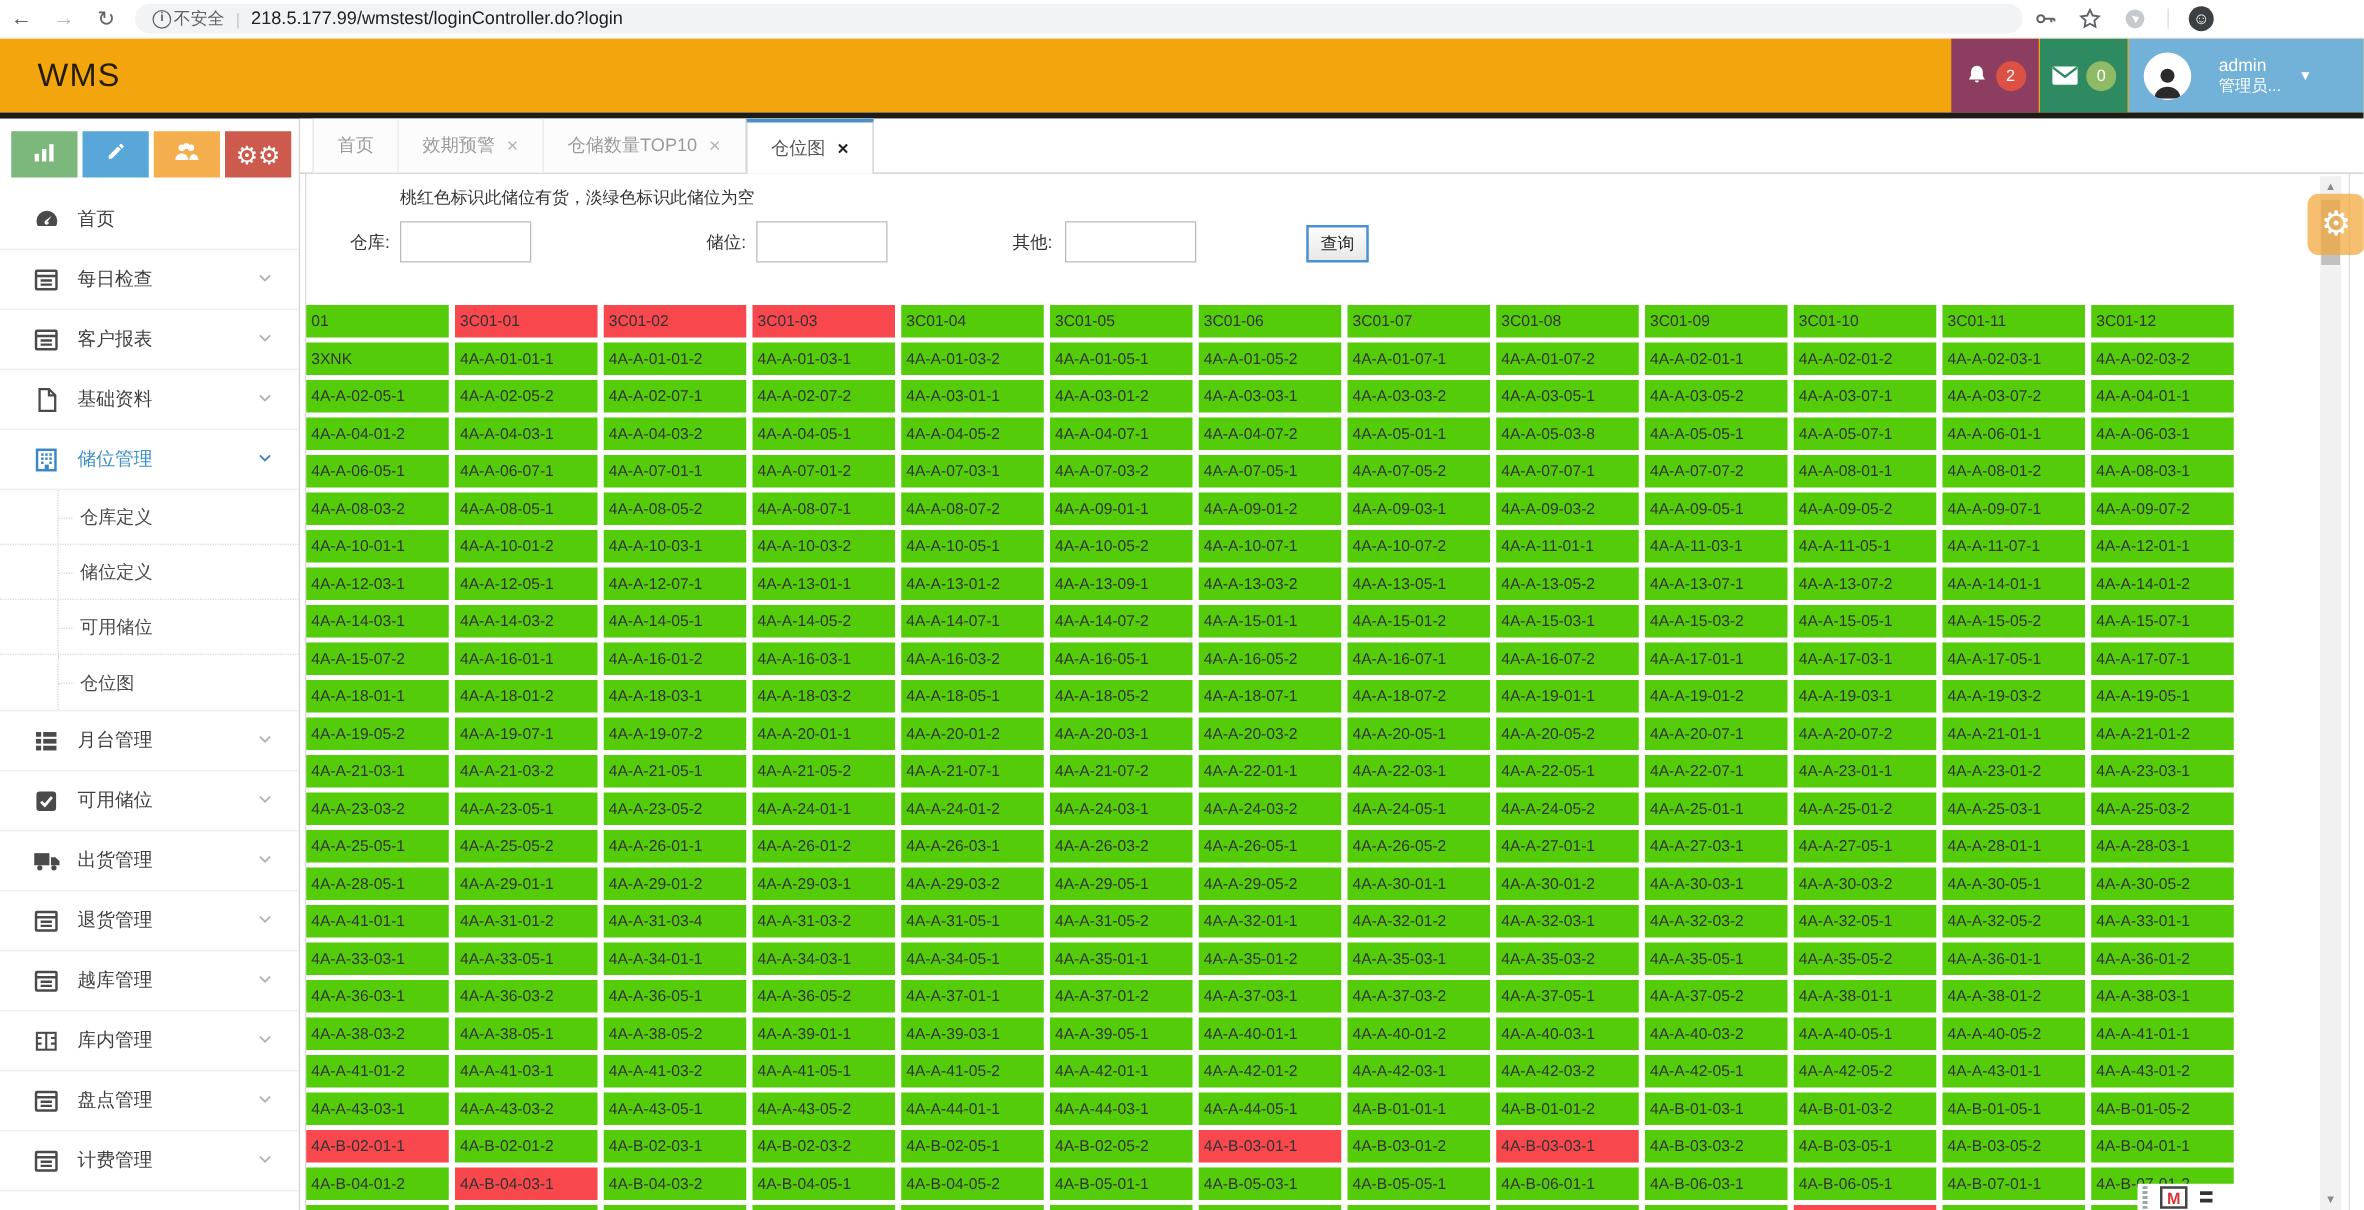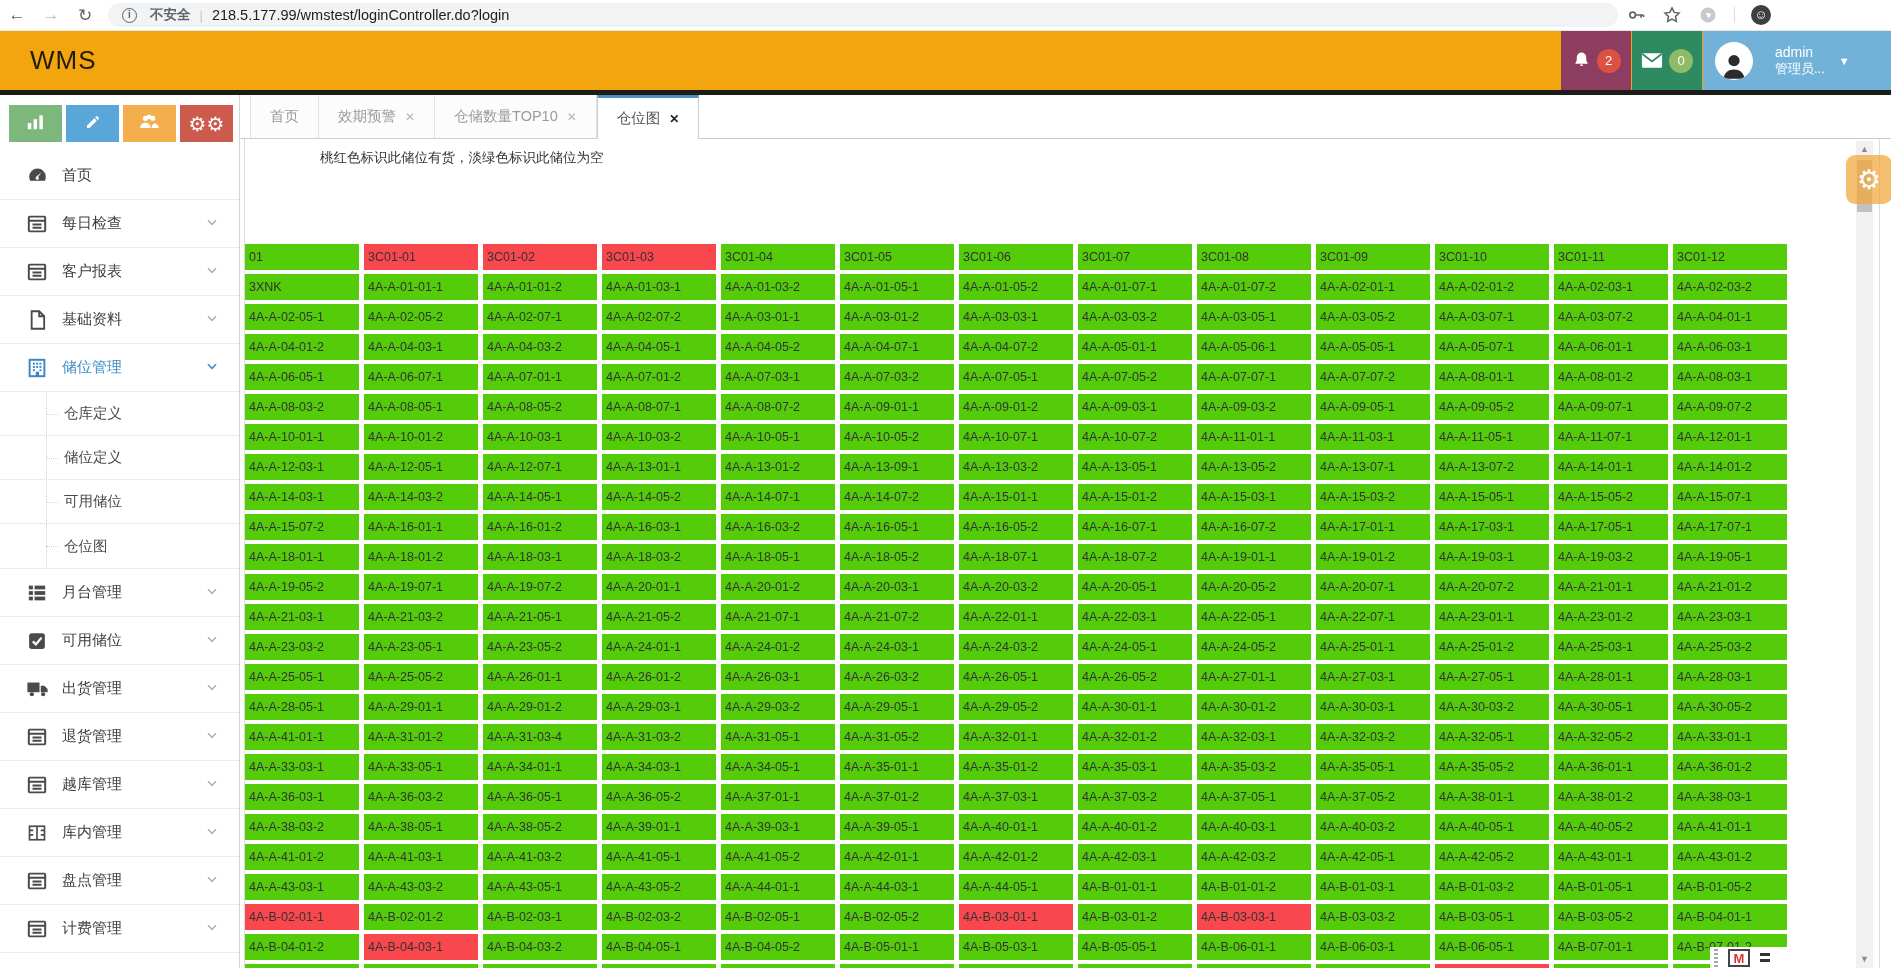--- a/index.html
+++ b/index.html
@@ -9,21 +9,21 @@
 
   
   .browser-bar { position:absolute; left:0; top:0; width:1891px; height:31px; background:#fff;
     display:flex; align-items:center; border-bottom:1px solid #e8e8e8; }
   .nav-ic { font-size:17px; color:#5f6368; width:34px; text-align:center; cursor:pointer; }
   .nav-ic.disabled { color:#b6babf; }
   .addr-pill { height:24px; background:#f1f3f4; border-radius:12px; margin-left:6px;
     display:flex; align-items:center; padding:0 14px; width:1510px; }
   .addr-pill .info-i { width:15px; height:15px; border:1.5px solid #5f6368; border-radius:50%;
     color:#5f6368; font-size:10px; line-height:12px; text-align:center; font-weight:bold; }
-  .addr-sec { color:#5f6368; font-size:13.5px; margin-left:13px;font-weight:bold; }
+  .addr-sec { color:#5f6368; font-size:13.5px; margin-left:2px; }
   .addr-sep { color:#c4c7cb; margin:0 9px; font-size:13px; }
   .addr-url { color:#202124; font-size:14.5px; }
   .bar-right { display:flex; align-items:center; margin-left:8px; gap:16px; }
   .bar-right svg { display:block; }
   .profile-ic { width:20px; height:20px; border-radius:50%; background:#3c4043; color:#fff;
     font-size:13px; text-align:center; line-height:20px; }
   .bar-div { width:1px; height:16px; background:#dadce0; }
 
   
   .app-header { position:absolute; left:0; top:31px; width:1891px; height:59px; background:#f2a50c; }
@@ -428,20 +428,29 @@
       <div class="tab active">
         <span>仓位图</span>
         <span class="x">✕</span>
       </div>
     </div>
   <div class="panel-left-border"></div>
   <div class="panel-right-border"></div>
 
   <div class="legend-note">桃红色标识此储位有货，淡绿色标识此储位为空</div>
 
+  <div class="filter-row">
+    <span class="f-label lbl-wh">仓库:</span>
+    <input class="f-input in-wh" value="" style="">
+    <span class="f-label lbl-slot">储位:</span>
+    <input class="f-input in-slot" value="" style="">
+    <span class="f-label lbl-other">其他:</span>
+    <input class="f-input in-other" value="" style="">
+    <button class="search-btn">查询</button>
+  </div>
 
   <div class="slot-grid" id="grid">
       <div class="slot">01</div>
       <div class="slot occupied">3C01-01</div>
       <div class="slot occupied">3C01-02</div>
       <div class="slot occupied">3C01-03</div>
       <div class="slot">3C01-04</div>
       <div class="slot">3C01-05</div>
       <div class="slot">3C01-06</div>
       <div class="slot">3C01-07</div>
@@ -477,21 +486,21 @@
       <div class="slot">4A-A-03-07-2</div>
       <div class="slot">4A-A-04-01-1</div>
       <div class="slot">4A-A-04-01-2</div>
       <div class="slot">4A-A-04-03-1</div>
       <div class="slot">4A-A-04-03-2</div>
       <div class="slot">4A-A-04-05-1</div>
       <div class="slot">4A-A-04-05-2</div>
       <div class="slot">4A-A-04-07-1</div>
       <div class="slot">4A-A-04-07-2</div>
       <div class="slot">4A-A-05-01-1</div>
-      <div class="slot">4A-A-05-06-1</div>
+      <div class="slot">4A-A-05-03-8</div>
       <div class="slot">4A-A-05-05-1</div>
       <div class="slot">4A-A-05-07-1</div>
       <div class="slot">4A-A-06-01-1</div>
       <div class="slot">4A-A-06-03-1</div>
       <div class="slot">4A-A-06-05-1</div>
       <div class="slot">4A-A-06-07-1</div>
       <div class="slot">4A-A-07-01-1</div>
       <div class="slot">4A-A-07-01-2</div>
       <div class="slot">4A-A-07-03-1</div>
       <div class="slot">4A-A-07-03-2</div>

